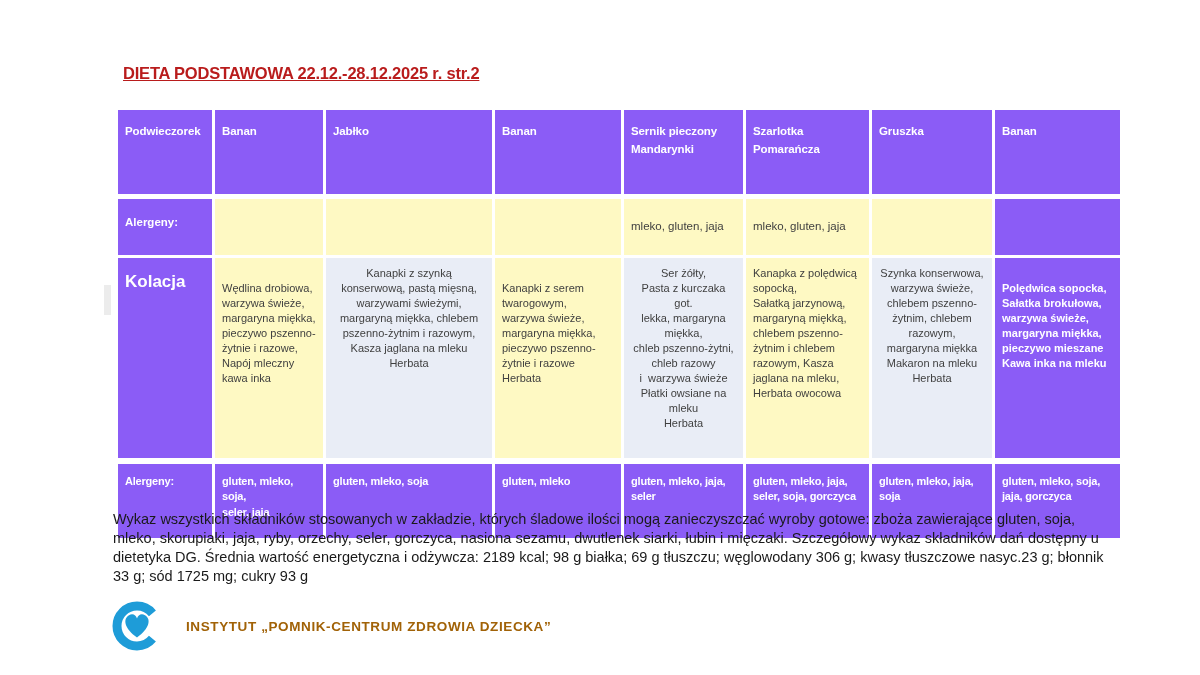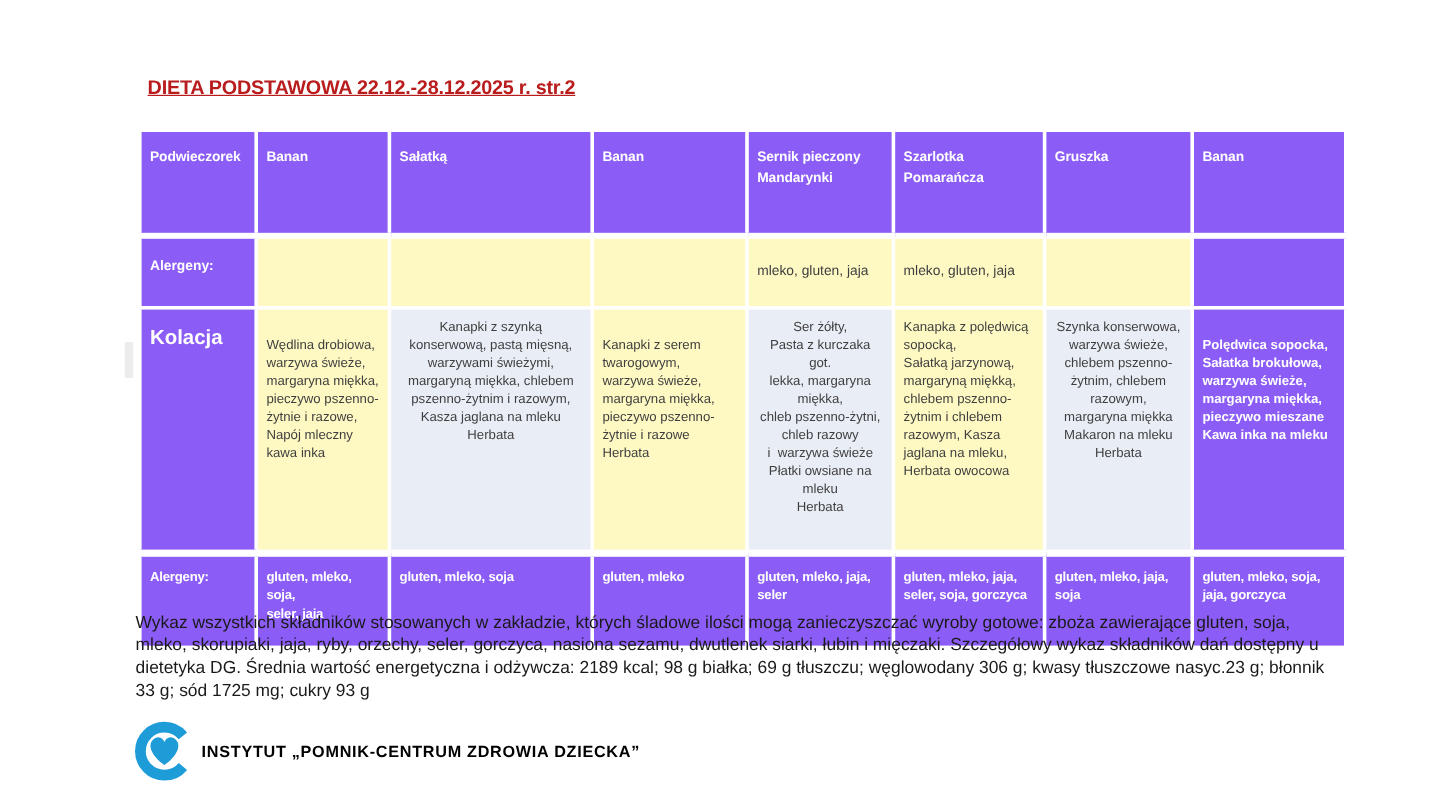--- a/index.html
+++ b/index.html
@@ -44,22 +44,23 @@
     font-size:14.5px;line-height:1.32;color:#1a1a1a;
     white-space:pre-wrap;
     margin-top:13px;
   }
   .logo-row{
     position:absolute;left:110px;top:599px;
     display:flex;align-items:center;
   }
   .logo-mark{width:58px;height:54px;flex:0 0 auto;}
   .logo-text{
+    margin-left:18px;
     font-size:13.5px;font-weight:bold;letter-spacing:0.6px;
-    color:#000000;white-space:pre;
+    color:#a16207;white-space:pre;
   }
 </style>
 </head>
 <body>
 
 <div class="page-title">DIETA PODSTAWOWA 22.12.-28.12.2025 r. str.2</div>
 
 <table class="menu-table">
   <colgroup>
     <col style="width:97px">
@@ -68,21 +69,21 @@
       <col style="width:129px">
     <col style="width:122px">
       <col style="width:126px">
       <col style="width:123px">
       <col style="width:128px">
   </colgroup>
   <tbody>
       <tr class="r1">
     <td class="blue lab">Podwieczorek</td>
     <td class="blue">Banan</td>
-    <td class="blue">Sałatką</td>
+    <td class="blue">Jabłko</td>
     <td class="blue">Banan</td>
     <td class="blue">Sernik pieczony
 Mandarynki</td>
     <td class="blue">Szarlotka
 Pomarańcza</td>
     <td class="blue">Gruszka</td>
     <td class="blue">Banan</td>
   </tr>
   <tr class="r2">
     <td class="blue lab">Alergeny:</td>

